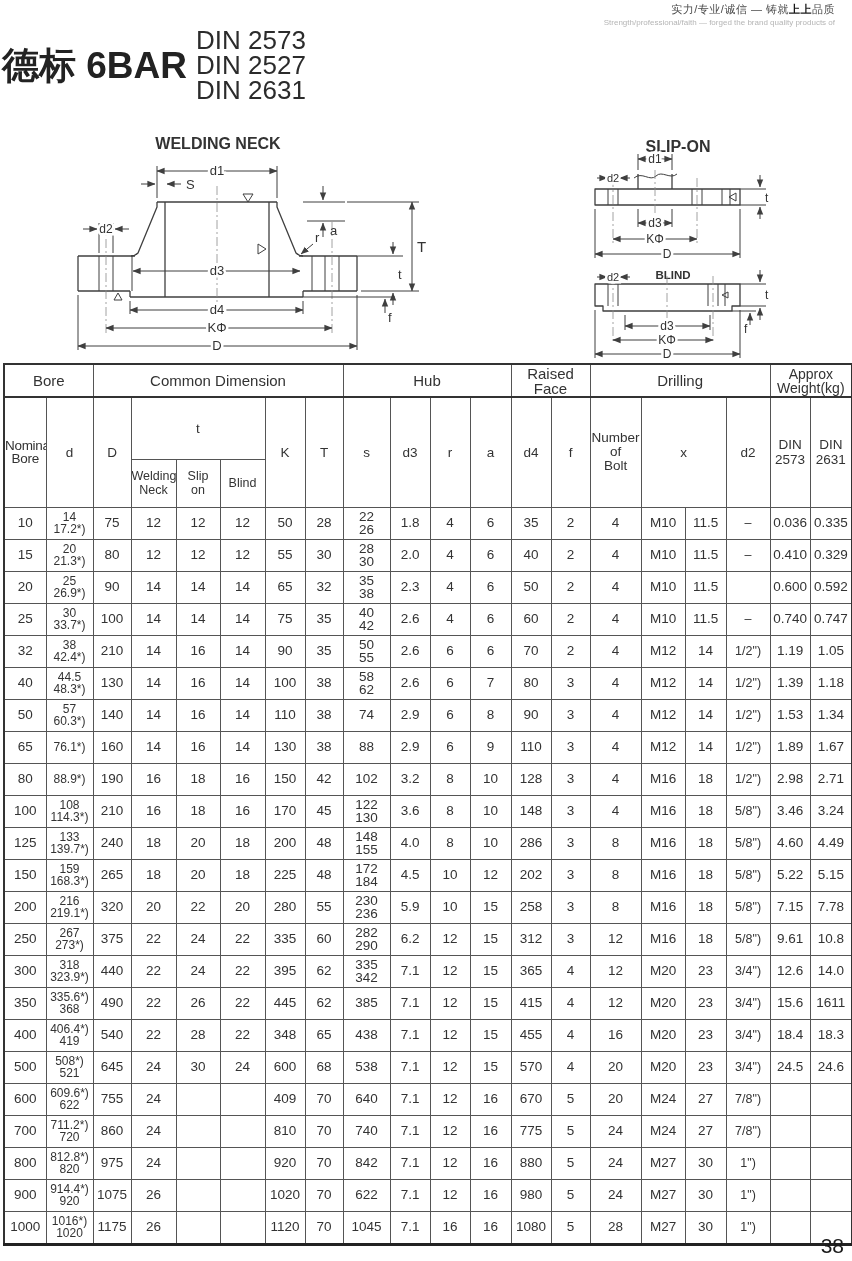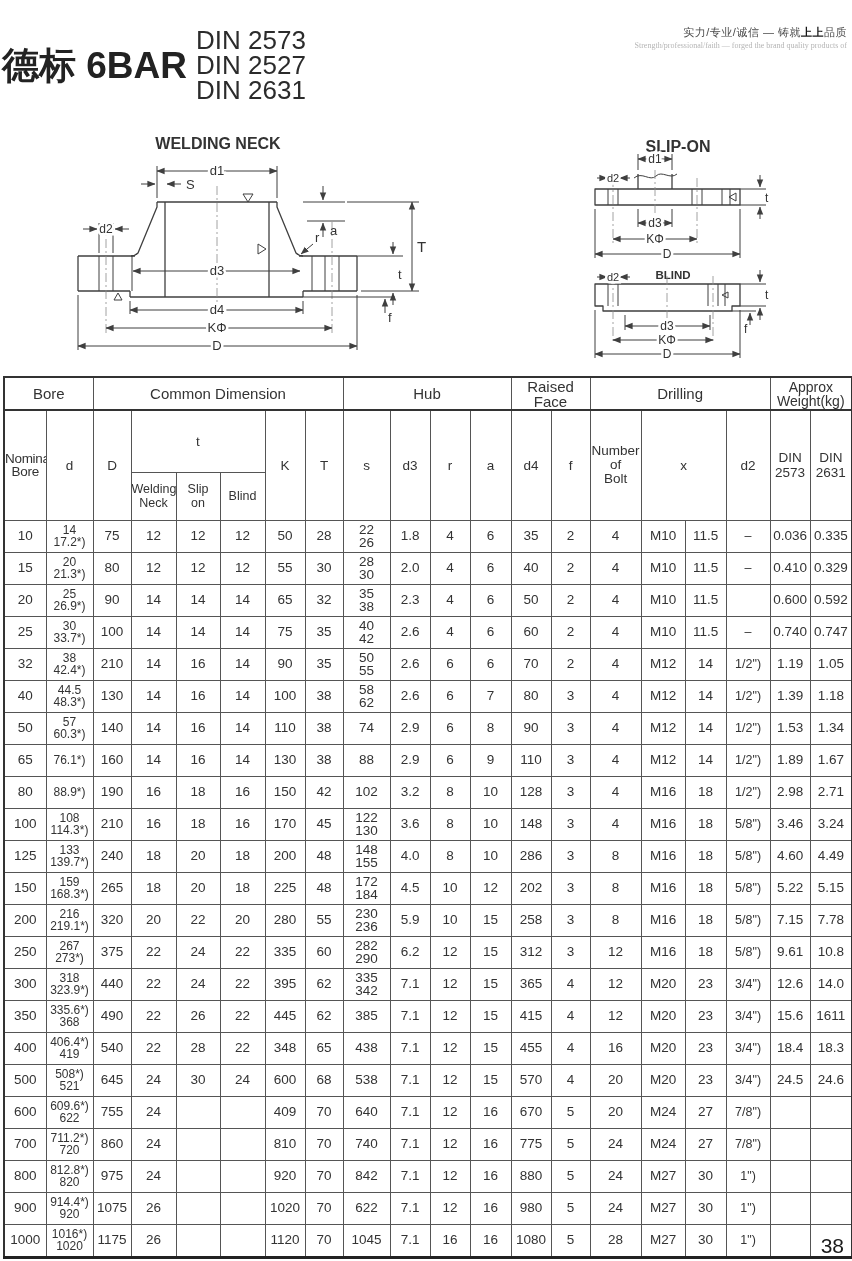--- a/index.html
+++ b/index.html
@@ -1,43 +1,43 @@
 <!DOCTYPE html>
 <html><head>
 <meta charset="utf-8">
 <style>
   html,body { margin:0; padding:0; background:#fff; }
   .page { position:relative; width:852px; height:1261px; background:#fff; overflow:hidden;
           font-family:"Liberation Sans","DejaVu Sans",sans-serif; color:#333; }
 
   
-  .brand { position:absolute; top:3px; right:5px; text-align:right; line-height:1.25;margin-top:23px; }
+  .brand { position:absolute; top:3px; right:17px; text-align:right; line-height:1.25; }
   .slogan-cn { font-size:11px; color:#4a4a4a; letter-spacing:.5px; }
   .slogan-cn b { color:#161616; }
-  .slogan-en { font-size:8px; color:#b5b5b5; margin-top:1px;font-family:Liberation Serif, serif; }
+  .slogan-en { font-size:8px; color:#b5b5b5; margin-top:1px; }
   .website { font-size:17px; font-style:italic; color:#55b7e3; margin-top:7px; }
 
   
   .title-row { position:absolute; left:2px; top:28px; display:flex; align-items:center; }
   .title-cn { margin:0; font-size:37px; font-weight:600; color:#222; white-space:nowrap; }
   .standards { margin-left:9px; font-size:26px; line-height:25px; font-weight:500; color:#2b2b2b; }
 
   
   .drw { position:absolute; }
   .drw text { font-family:"Liberation Sans","DejaVu Sans",sans-serif; fill:#333; font-size:13px; }
   .drw .ttl { font-size:16px; font-weight:bold; text-anchor:middle; }
   .drw .ttl2 { font-size:11.5px; font-weight:bold; text-anchor:middle; }
   .ol   { fill:none; stroke:#3f3f3f; stroke-width:1.3; stroke-linejoin:round; }
   .dim  { stroke:#3f3f3f; stroke-width:1; fill:none; }
   .cl   { stroke:#8a8a8a; stroke-width:.8; fill:none; stroke-dasharray:9 3 2 3; }
   .halo { paint-order:stroke; stroke:#fff; stroke-width:5px; text-anchor:middle; }
   .tri  { fill:none; stroke:#3f3f3f; stroke-width:1; }
 
   
-  .spec { position:absolute; left:3px; top:376px; width:846px; table-layout:fixed;
+  .spec { position:absolute; left:3px; top:363px; width:846px; table-layout:fixed;
           border-collapse:collapse; border:2.5px solid #333; background:#fff; }
   .spec th, .spec td { border:1.5px solid #555; padding:0; text-align:center; vertical-align:middle;
           white-space:pre-line; overflow:hidden; font-weight:normal; color:#333; }
   .spec thead tr.grp th { height:31px; font-size:15px; line-height:15px; border-bottom:2.5px solid #333; }
   .spec thead tr.h2 th { font-size:13.5px; }
   .spec thead tr.h2 { height:62px; }
   .spec thead tr.h3 { height:48px; }
   .spec thead tr.h3 th { font-size:12.5px; line-height:14px; }
   .spec th.small { font-size:11.5px; letter-spacing:-.3px; line-height:13px; }
   .spec th.mid { font-size:12.5px; line-height:14px; }

